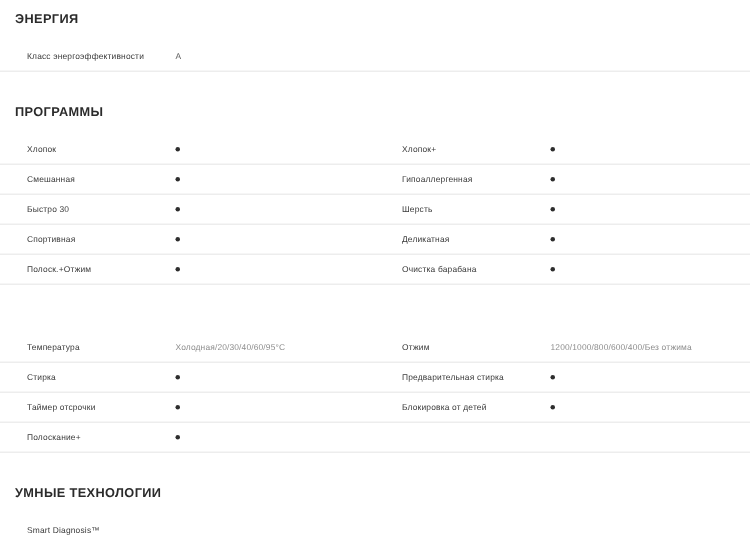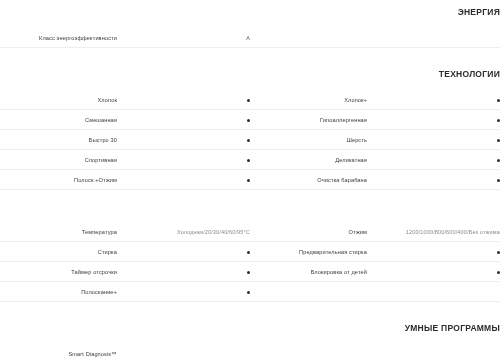--- a/index.html
+++ b/index.html
@@ -10,21 +10,21 @@
     background: #ffffff;
     font-family: "Liberation Sans", "DejaVu Sans", sans-serif;
     overflow: hidden;
   }
 
   .spec-sheet {
     width: 500px;
     padding: 0;
   }
 
-  .spec-section { width: 100%; text-align: right; }
+  .spec-section { width: 100%; }
 
   .section-heading {
     font-size: 8.5px;
     font-weight: 700;
     color: #2b2b2b;
     letter-spacing: 0.25px;
     padding: 0 0 0 10px;
     line-height: 10px;
   }
 
@@ -95,21 +95,21 @@
             <div class="spec-cell">
               <div class="cell-label">Класс энергоэффективности</div>
               <div class="cell-value dark">A</div>
             </div>
             <div class="cell-empty"></div>
           </div>
         </div>
       </div>
       <div class="spec-section">
         <div class="gap-lg"></div>
-        <div class="section-heading">ТЕХНОЛОГИИ</div>
+        <div class="section-heading">ПРОГРАММЫ</div>
         <div class="gap-sm"></div>
         <div class="section-rows">
           <div class="spec-row">
             <div class="spec-cell">
               <div class="cell-label">Хлопок</div>
               <div class="cell-value"><span class="dot"></span></div>
             </div>
             <div class="spec-cell">
               <div class="cell-label">Хлопок+</div>
               <div class="cell-value"><span class="dot"></span></div>
@@ -195,21 +195,21 @@
             <div class="spec-cell">
               <div class="cell-label">Полоскание+</div>
               <div class="cell-value"><span class="dot"></span></div>
             </div>
             <div class="cell-empty"></div>
           </div>
         </div>
       </div>
       <div class="spec-section">
         <div class="gap-lg"></div>
-        <div class="section-heading">УМНЫЕ ПРОГРАММЫ</div>
+        <div class="section-heading">УМНЫЕ ТЕХНОЛОГИИ</div>
         <div class="gap-sm"></div>
         <div class="section-rows">
           <div class="spec-row">
             <div class="spec-cell">
               <div class="cell-label">Smart Diagnosis™</div>
               <div class="cell-value"></div>
             </div>
             <div class="cell-empty"></div>
           </div>
         </div>

